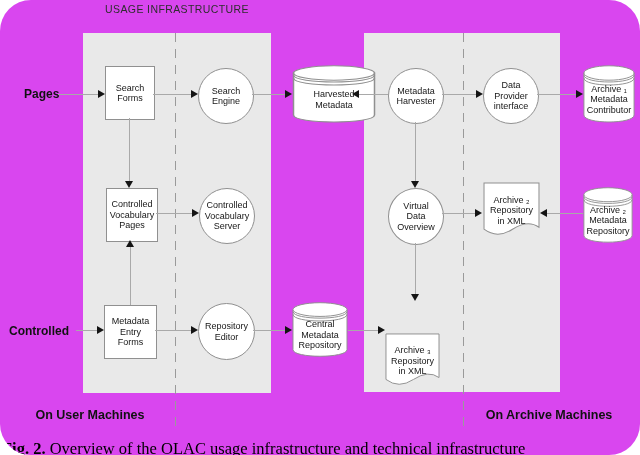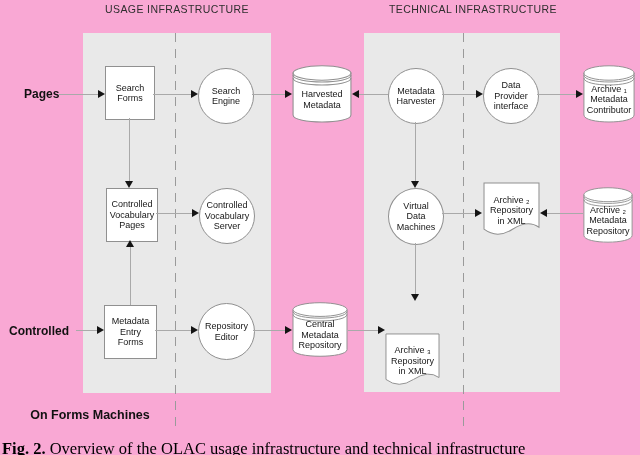--- a/index.html
+++ b/index.html
@@ -1,17 +1,17 @@
 <!DOCTYPE html>
 <html><head>
 <meta charset="utf-8">
 <style>
   html,body{margin:0;padding:0;background:#fff;}
-  #stage{position:relative;width:640px;height:455px;background:#f9a8d4;overflow:hidden;
-         font-family:"Liberation Sans","DejaVu Sans",sans-serif;color:#1a1a1a;}
+  #stage{position:relative;width:640px;height:455px;background:#d946ef;overflow:hidden;
+         font-family:"Liberation Sans","DejaVu Sans",sans-serif;color:#1a1a1a;border-radius:31px;}
   .band{position:absolute;background:#e9e9e9;}
   .dash{position:absolute;width:1px;
         background:repeating-linear-gradient(to bottom,#9a9a9a 0 9px,transparent 9px 16px);}
   .colhdr{position:absolute;top:3px;width:220px;text-align:center;font-size:10.5px;
           letter-spacing:.4px;color:#2e2e2e;}
   .actor{position:absolute;font-weight:bold;font-size:12px;color:#111;}
   .zone{position:absolute;top:408px;width:170px;text-align:center;font-weight:bold;font-size:12.5px;color:#111;}
   .node{position:absolute;display:flex;align-items:center;justify-content:center;}
   .rectn{border:1px solid #909090;background:#fff;}
   .ell{border:1px solid #909090;background:#fff;border-radius:50%;}
@@ -36,34 +36,33 @@
 
 <div id="stage">
 
   <div class="band" style="left:83px;top:33px;width:188px;height:360px;"></div>
   <div class="band" style="left:364px;top:33px;width:196px;height:359px;"></div>
 
   <div class="dash" style="left:175px;top:33px;height:399px;"></div>
   <div class="dash" style="left:463px;top:33px;height:399px;"></div>
 
   <div class="colhdr" style="left:67px;">USAGE INFRASTRUCTURE</div>
-  <div class="colhdr" style="left:363px;">TECHNICAL INFRASTRUCTURE</div>
 
   <div class="actor" style="left:24px;top:87px;">Pages</div>
   <div class="actor" style="left:9px;top:324px;">Controlled</div>
 
   <div class="node rectn" style="left:105px;top:66px;width:48px;height:52px;">
     <span class="nlabel">Search
 Forms</span>
   </div>
   <div class="node ell" style="left:198px;top:68px;width:54px;height:54px;">
     <span class="nlabel">Search
 Engine</span>
   </div>
-  <div class="node cyl" style="left:292px;top:64px;width:60px;height:64px;">
+  <div class="node cyl" style="left:292px;top:64px;width:84px;height:64px;">
     <svg class="shape" viewBox="0 0 56 64" preserveAspectRatio="none">
       <path d="M1 9 L1 51 C1 60.3 55 60.3 55 51 L55 9 Z" fill="#ffffff" stroke="#909090" stroke-width="1"></path>
       <ellipse cx="28" cy="9" rx="27" ry="7.2" fill="#ffffff" stroke="#909090" stroke-width="1"></ellipse>
       <path d="M1 11 C1 20.3 55 20.3 55 11" fill="none" stroke="#909090" stroke-width="1"></path>
       <path d="M1 14 C1 23.3 55 23.3 55 14" fill="none" stroke="#909090" stroke-width="1"></path>
     </svg>
     <span class="nlabel">Harvested
 Metadata</span>
   </div>
   <div class="node ell" style="left:388px;top:68px;width:54px;height:54px;">
@@ -93,21 +92,21 @@
 Pages</span>
   </div>
   <div class="node ell" style="left:199px;top:188px;width:54px;height:54px;">
     <span class="nlabel">Controlled
 Vocabulary
 Server</span>
   </div>
   <div class="node ell" style="left:388px;top:188px;width:54px;height:55px;">
     <span class="nlabel">Virtual
 Data
-Machines</span>
+Overview</span>
   </div>
   <div class="node doc" style="left:483px;top:182px;width:57px;height:61px;">
     <svg class="shape" viewBox="0 0 56 62" preserveAspectRatio="none">
       <path d="M1 1 L55 1 L55 46 Q44 38 29 48 Q14 58 1 48 Z" fill="#ffffff" stroke="#909090" stroke-width="1"></path>
     </svg>
     <span class="nlabel">Archive ₂
 Repository
 in XML</span>
   </div>
   <div class="node cyl" style="left:583px;top:186px;width:50px;height:62px;">
@@ -195,17 +194,18 @@
 
   <i class="ln" style="left:155px;top:330px;width:36px;"></i>
   <i class="ah r" style="left:191px;top:326px;"></i>
 
   <i class="ln" style="left:253px;top:330px;width:32px;"></i>
   <i class="ah r" style="left:285px;top:326px;"></i>
 
   <i class="ln" style="left:348px;top:330px;width:30px;"></i>
   <i class="ah r" style="left:378px;top:326px;"></i>
 
-  <div class="zone" style="left:5px;">On Forms Machines</div>
+  <div class="zone" style="left:5px;">On User Machines</div>
+  <div class="zone" style="left:464px;">On Archive Machines</div>
 
   <div class="caption"><b>Fig. 2.</b><span> Overview of the OLAC usage infrastructure and technical infrastructure</span></div>
 
 </div>
 
 </body></html>

